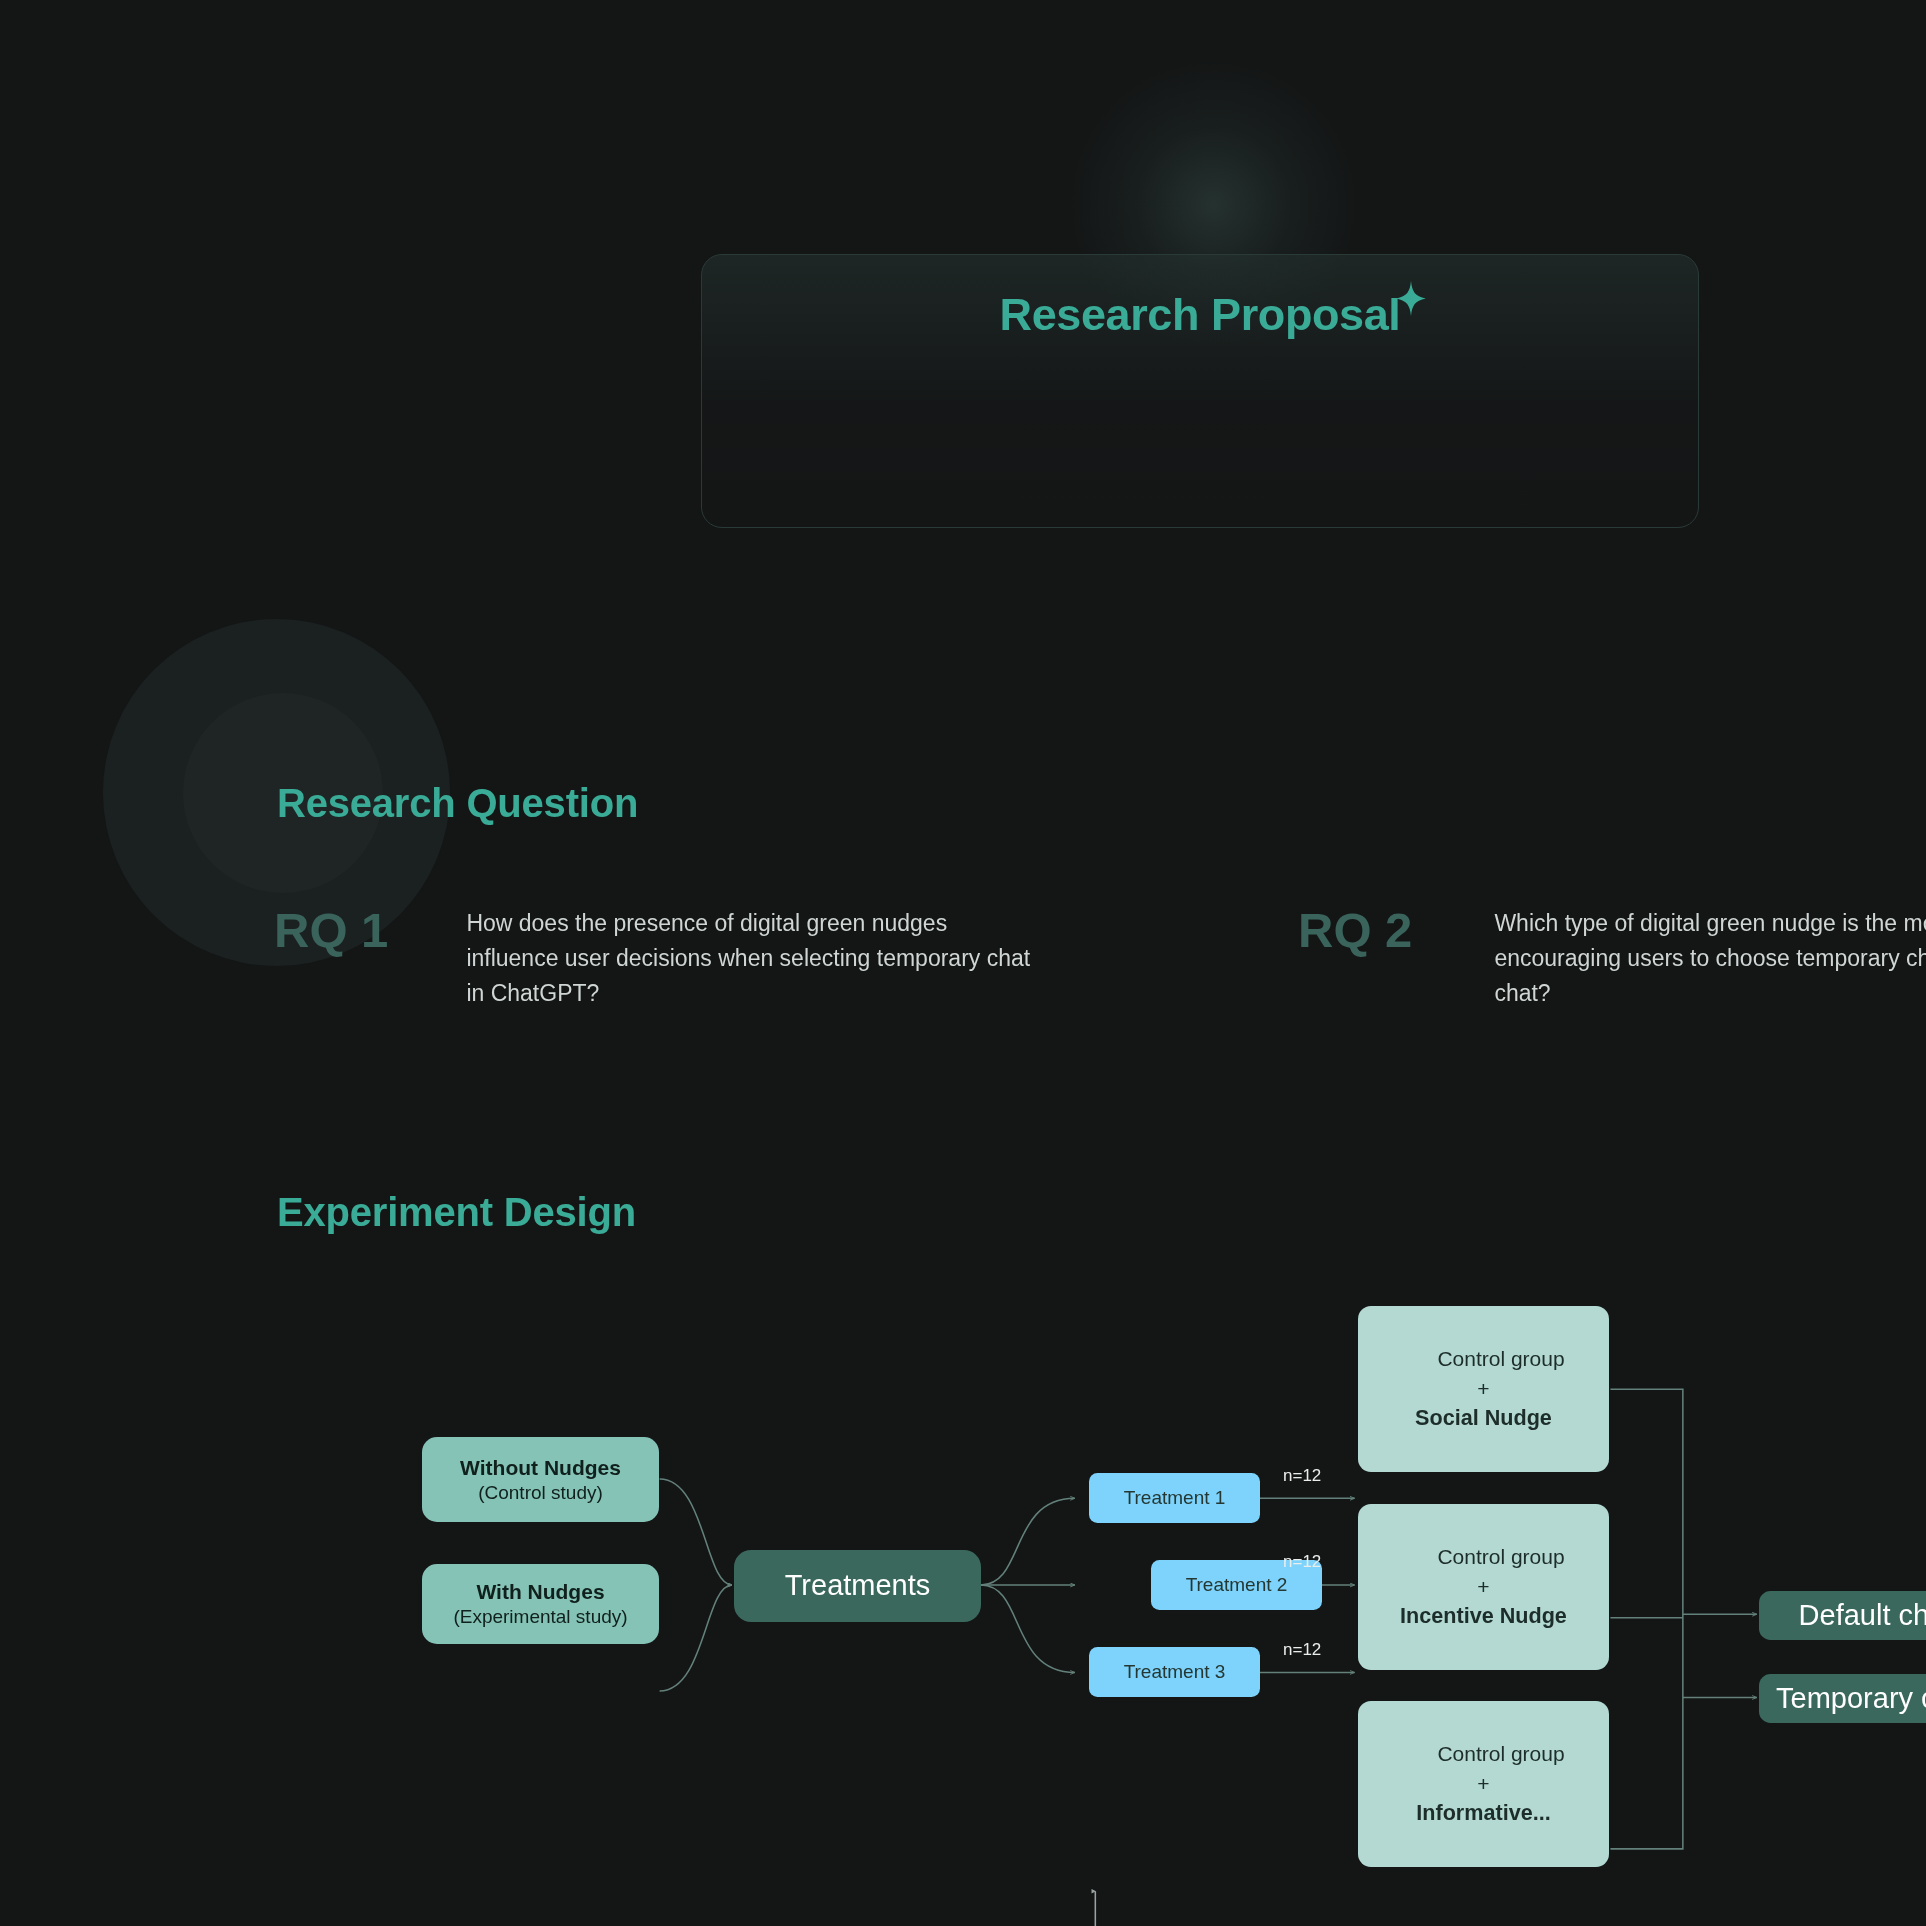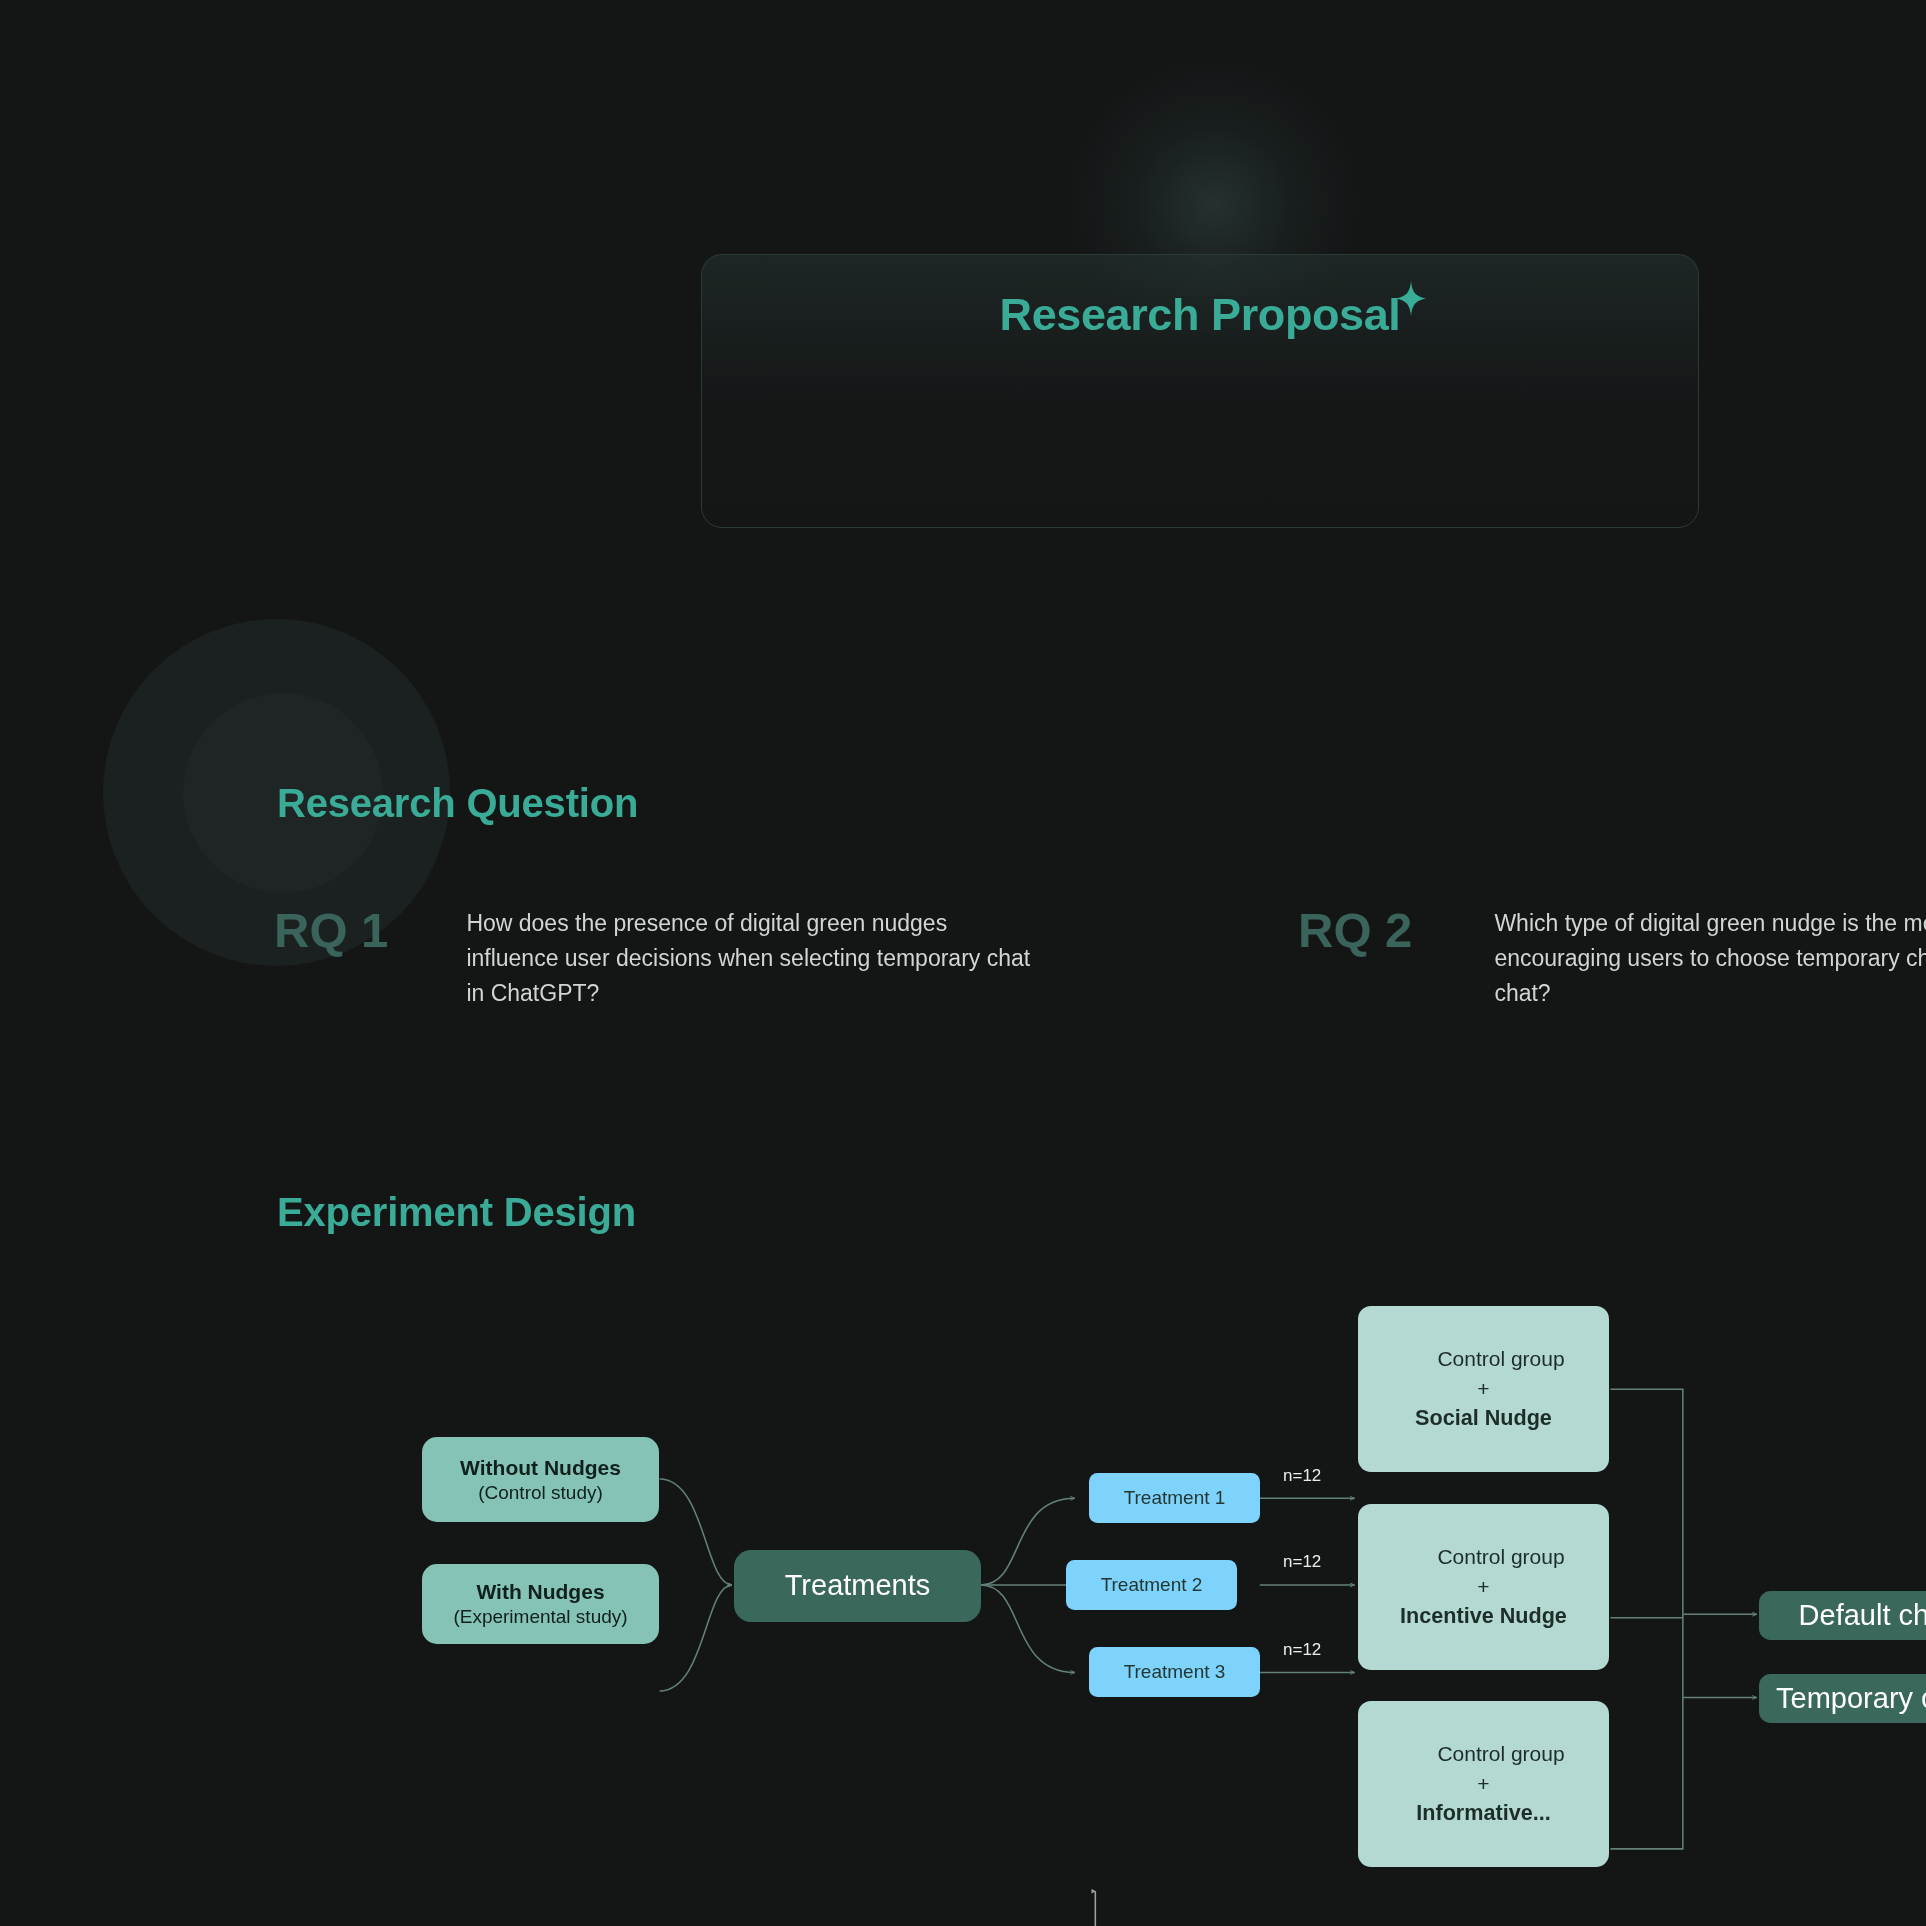--- a/index.html
+++ b/index.html
@@ -255,21 +255,21 @@
     </div>
 
     <div class="node node-mid" style="left:422px; top:293px; width:237px; height:80px;">
       <div class="nd-strong">With Nudges</div>
       <div class="nd-sub">(Experimental study)</div>
     </div>
 
     <div class="node node-dark" style="left:734px; top:279px; width:247px; height:72px;">Treatments</div>
 
     <div class="node node-pale" style="left:1089px; top:202px; width:171px; height:50px;">Treatment 1</div>
-    <div class="node node-pale" style="left:1066px; top:289px; width:171px; height:50px;">Treatment 2</div>
+    <div class="node node-pale" style="left:1151px; top:289px; width:171px; height:50px;">Treatment 2</div>
     <div class="node node-pale" style="left:1089px; top:376px; width:171px; height:50px;">Treatment 3</div>
 
     <div class="edge-label" style="left:1283px; top:195px;">n=12</div>
     <div class="edge-label" style="left:1283px; top:281px;">n=12</div>
     <div class="edge-label" style="left:1283px; top:369px;">n=12</div>
 
     <div class="node node-light" style="left:1358px; top:35px; width:251px; height:166px;">
       <div class="cg-line">Control group</div>
       <div class="cg-plus">+</div>
       <div class="cg-bold">Social Nudge</div>

